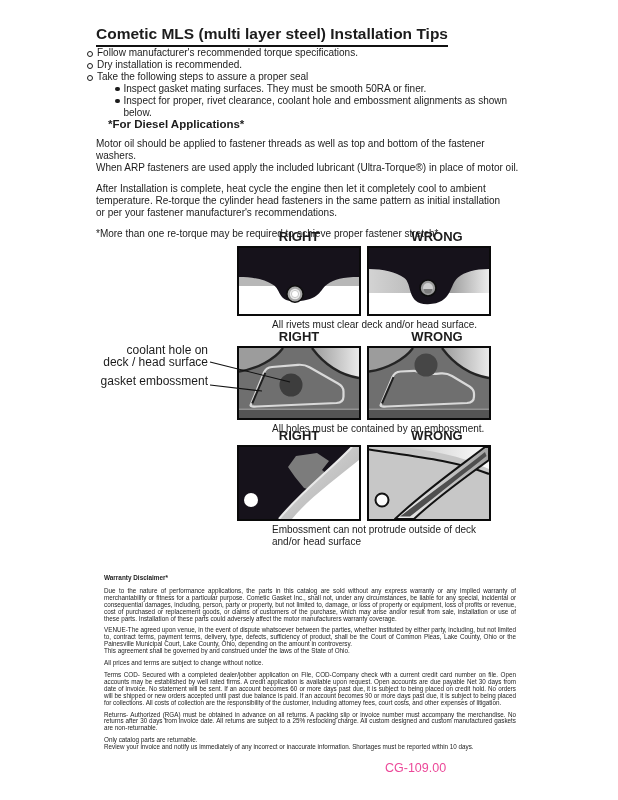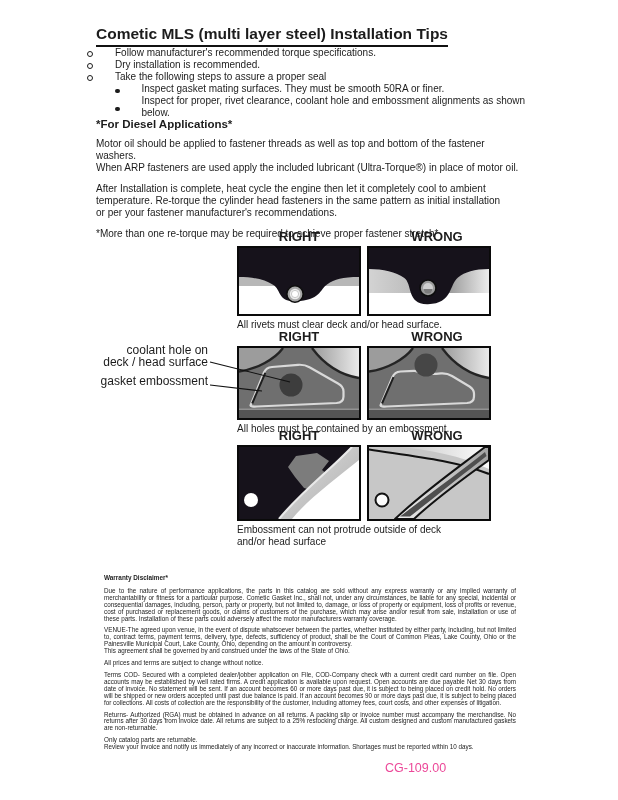--- a/index.html
+++ b/index.html
@@ -3,38 +3,38 @@
 <meta charset="utf-8">
 <style>
   html,body{margin:0;padding:0;background:#ffffff;}
   .page{position:relative;width:618px;height:780px;background:#ffffff;overflow:hidden;
         font-family:"Liberation Sans", sans-serif;color:#1c1c1c;}
   
   .title{position:absolute;left:96px;top:25px;font-size:15.5px;font-weight:bold;
          border-bottom:2px solid #111;padding-bottom:2px;margin:0;}
   
   .tips{position:absolute;left:87px;top:47px;width:440px;font-size:10px;line-height:12px;}
-  .tip-row{display:flex;align-items:flex-start;gap:18px;}
-  .tip-row.sub{margin-left:28px;align-items:center;}
+  .tip-row{display:flex;align-items:flex-start;}
+  .tip-row.sub{margin-left:28px;}
   .marker-circle{flex:0 0 auto;width:4px;height:4px;border:1px solid #1c1c1c;border-radius:50%;
                  margin:3.5px 4px 0 0;}
   .marker-dot{flex:0 0 auto;width:4.5px;height:4.5px;background:#1c1c1c;border-radius:50%;
               margin:3.5px 4px 0 0;}
   
   .diesel{position:absolute;left:96px;top:118px;width:430px;font-size:10px;line-height:12px;}
-  .diesel h2{font-size:11.5px;font-weight:bold;margin:0 0 6px 0;}
+  .diesel h2{font-size:11.5px;font-weight:bold;margin:0 0 6px 12px;}
   .diesel p{margin:8px 0 9px 0;}
   .pre{white-space:pre-line;}
   
   .fig{position:absolute;left:237px;}
   .fig-labels{display:flex;gap:14px;}
   .fig-labels span{display:block;width:124px;text-align:center;font-size:13px;font-weight:bold;}
   .fig-boxes{display:flex;gap:6px;margin-top:2px;}
   .box{width:120px;border:2px solid #0a0a0a;background:#fff;line-height:0;}
-  .fig-caption{font-size:10px;line-height:11.5px;margin-top:3px;}
+  .fig-caption{font-size:10px;line-height:11.5px;margin-top:3px;margin-left:35px;}
   
   .ann{position:absolute;width:110px;text-align:right;font-size:12px;line-height:11.5px;}
   .ann1{left:98px;top:345px;}
   .ann2{left:98px;top:376px;}
   .leader-svg{position:absolute;left:205px;top:355px;}
   
   .fineprint{position:absolute;left:104px;top:575px;width:412px;font-size:6.3px;
              line-height:6.9px;text-align:justify;}
   .fineprint h3{font-size:6.4px;font-weight:bold;margin:0 0 6px 0;text-align:left;}
   .fineprint p{margin:0 0 5px 0;}

